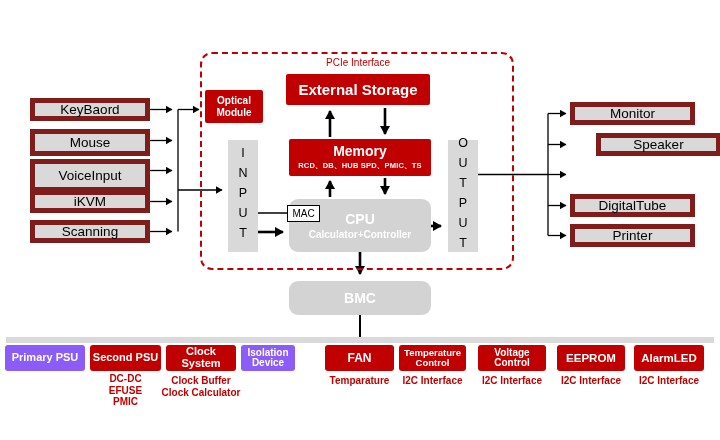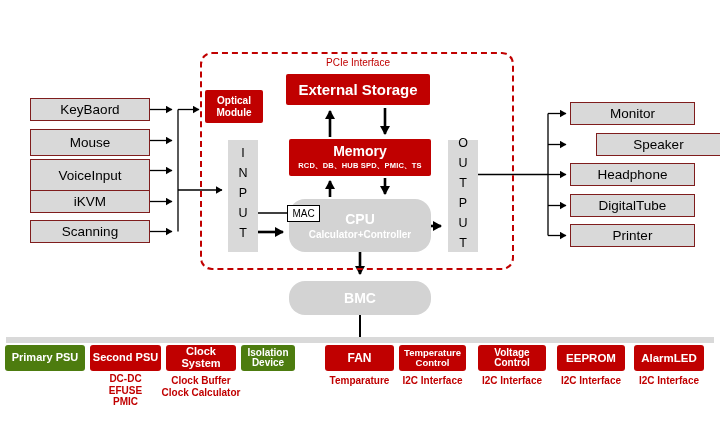--- a/index.html
+++ b/index.html
@@ -1,39 +1,39 @@
 <!DOCTYPE html>
 <html><head>
 <meta charset="utf-8">
 <style>
   html,body{margin:0;padding:0;background:#fff;}
   .stage{position:relative;width:720px;height:440px;background:#fff;
          font-family:"Liberation Sans",sans-serif;overflow:hidden;}
   .wires{position:absolute;left:0;top:0;pointer-events:none;}
-  .dev{position:absolute;box-sizing:border-box;background:#d9d9d9;border:1px solid #7f1d1d;
+  .dev{position:absolute;box-sizing:border-box;background:#d9d9d9;border:5px solid #7f1d1d;
        display:flex;align-items:center;justify-content:center;font-size:13.5px;color:#000;}
   .dashed{position:absolute;border:2px dashed #c00000;border-radius:12px;}
   .redbox{position:absolute;box-sizing:border-box;background:#c00000;color:#fff;font-weight:bold;
           display:flex;flex-direction:column;align-items:center;justify-content:center;
           text-align:center;border-radius:2px;}
   .graypill{position:absolute;box-sizing:border-box;background:#d3d3d3;color:#fff;font-weight:bold;
           display:flex;flex-direction:column;justify-content:center;
-          text-align:center;border-radius:16px;}
+          text-align:center;border-radius:9px;}
   .vbox{position:absolute;box-sizing:border-box;background:#d9d9d9;color:#000;
         display:flex;align-items:center;justify-content:center;
         writing-mode:vertical-rl;text-orientation:upright;letter-spacing:6px;font-size:12.5px;}
   .macbox{position:absolute;box-sizing:border-box;background:#fff;border:1px solid #000;color:#000;
         display:flex;align-items:center;justify-content:center;font-size:10px;z-index:5;}
   .pcie{position:absolute;color:#c00000;font-size:10px;font-weight:normal;text-align:center;}
   .bar{position:absolute;background:#d9d9d9;}
   .bbox{position:absolute;top:345px;height:26px;box-sizing:border-box;display:flex;align-items:center;
         justify-content:center;text-align:center;font-weight:bold;font-size:11px;line-height:1.05;
         border-radius:3px;padding:0 2px;}
   .bbox.red{background:#c00000;color:#fff;}
-  .bbox.gray{background:#4d7c0f;color:#fff;}
+  .bbox.gray{background:#8b5cf6;color:#fff;}
   .sub{position:absolute;color:#c00000;font-weight:bold;font-size:10px;text-align:center;
        white-space:pre-line;line-height:1.15;}
   .mem-title{font-size:14px;line-height:1.1;}
   .mem-sub{font-size:7.5px;font-weight:bold;margin-top:1px;letter-spacing:0.2px;}
   .cpu-title{font-size:14px;line-height:1.2;}
   .cpu-sub{font-size:10px;font-weight:bold;margin-top:2px;}
 </style>
 </head>
 <body>
 
@@ -109,21 +109,20 @@
   </div>
 
   <div class="macbox" style="left:287px;top:205px;width:33px;height:17px">MAC</div>
 
   <div class="vbox" style="left:448px;top:140px;width:30px;height:112px">OUTPUT</div>
 
   <div class="graypill" style="left:289px;top:281px;width:142px;height:34px;font-size:14px">BMC</div>
 
   <div class="dev" style="left:570px;top:102px;width:125px;height:23px">Monitor</div>
   <div class="dev" style="left:596px;top:133px;width:125px;height:23px">Speaker</div>
-  <div class="dev" style="left:570px;top:163px;width:125px;height:23px">Headphone</div>
   <div class="dev" style="left:570px;top:194px;width:125px;height:23px">DigitalTube</div>
   <div class="dev" style="left:570px;top:224px;width:125px;height:23px">Printer</div>
 
   <div class="bar" style="left:6px;top:337px;width:708px;height:6px"></div>
 
   <div class="bbox gray" style="left:5px;width:80px">Primary PSU</div>
   <div class="bbox red" style="left:90px;width:71px">Second PSU</div>
   <div class="bbox red" style="left:166px;width:70px">Clock System</div>
   <div class="bbox gray" style="left:241px;width:54px;font-size:10px">Isolation Device</div>
   <div class="bbox red" style="left:325px;width:69px;font-size:12px">FAN</div>

